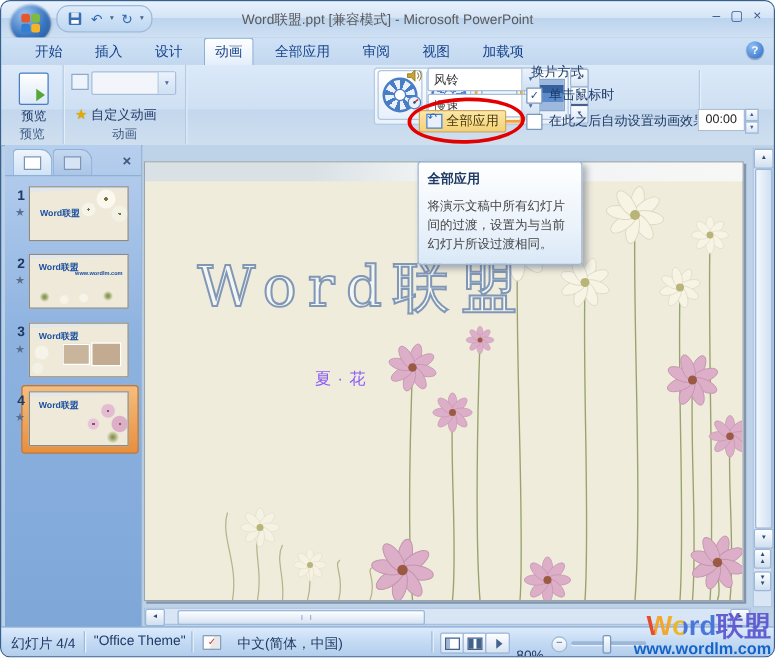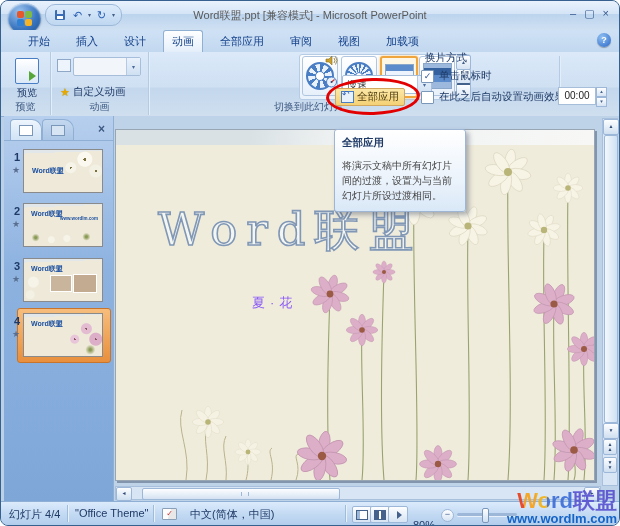--- a/index.html
+++ b/index.html
@@ -237,31 +237,34 @@
           </div>
         </div>
       <div class="gscroll" style="top:3px;">▲</div>
       <div class="gscroll" style="top:17px;">▼</div>
       <div class="gscroll" style="top:31px;border-top:2px solid #44618c;">▼</div>
 
       <svg class="mini-icon" style="left:176px;top:2px;" viewBox="0 0 13 13">
           <polygon points="1,5 4,5 7,2 7,11 4,8 1,8" fill="#caa22d" stroke="#8a6d1f" stroke-width="0.6"></polygon>
           <path d="M9 4 q2 2.5 0 5 M10.5 2.5 q3 4 0 8" stroke="#8a6d1f" fill="none" stroke-width="0.8"></path>
         </svg>
+      <div class="dd" style="left:193px;top:2px;width:88px;height:17px;">
+        <span class="dd-val">风铃</span>
+        <span class="dd-arrow">▾</span>
+      </div>
       <svg class="mini-icon" style="left:176px;top:23px;" viewBox="0 0 13 13">
           <circle cx="6.5" cy="7" r="5" fill="#e8f0fa" stroke="#4a7ec4" stroke-width="1"></circle>
           <path d="M6.5 7 L9.5 4.5" stroke="#c83232" stroke-width="1.2"></path>
           <circle cx="6.5" cy="7" r="1" fill="#2f4a73"></circle>
         </svg>
       <div class="dd" style="left:193px;top:23px;width:88px;height:17px;">
         <span class="dd-val">慢速</span>
         <span class="dd-arrow">▾</span>
       </div>
 
-      <div class="glabel" style="left:0;width:320px;">切换到此幻灯片</div>
       <div class="vsep"></div>
     </div>
 
   </div>
 
   <div class="apply-btn">
     <span class="icon-apply"></span>
     <span>全部应用</span>
   </div>
   <div class="red-ellipse"></div>

